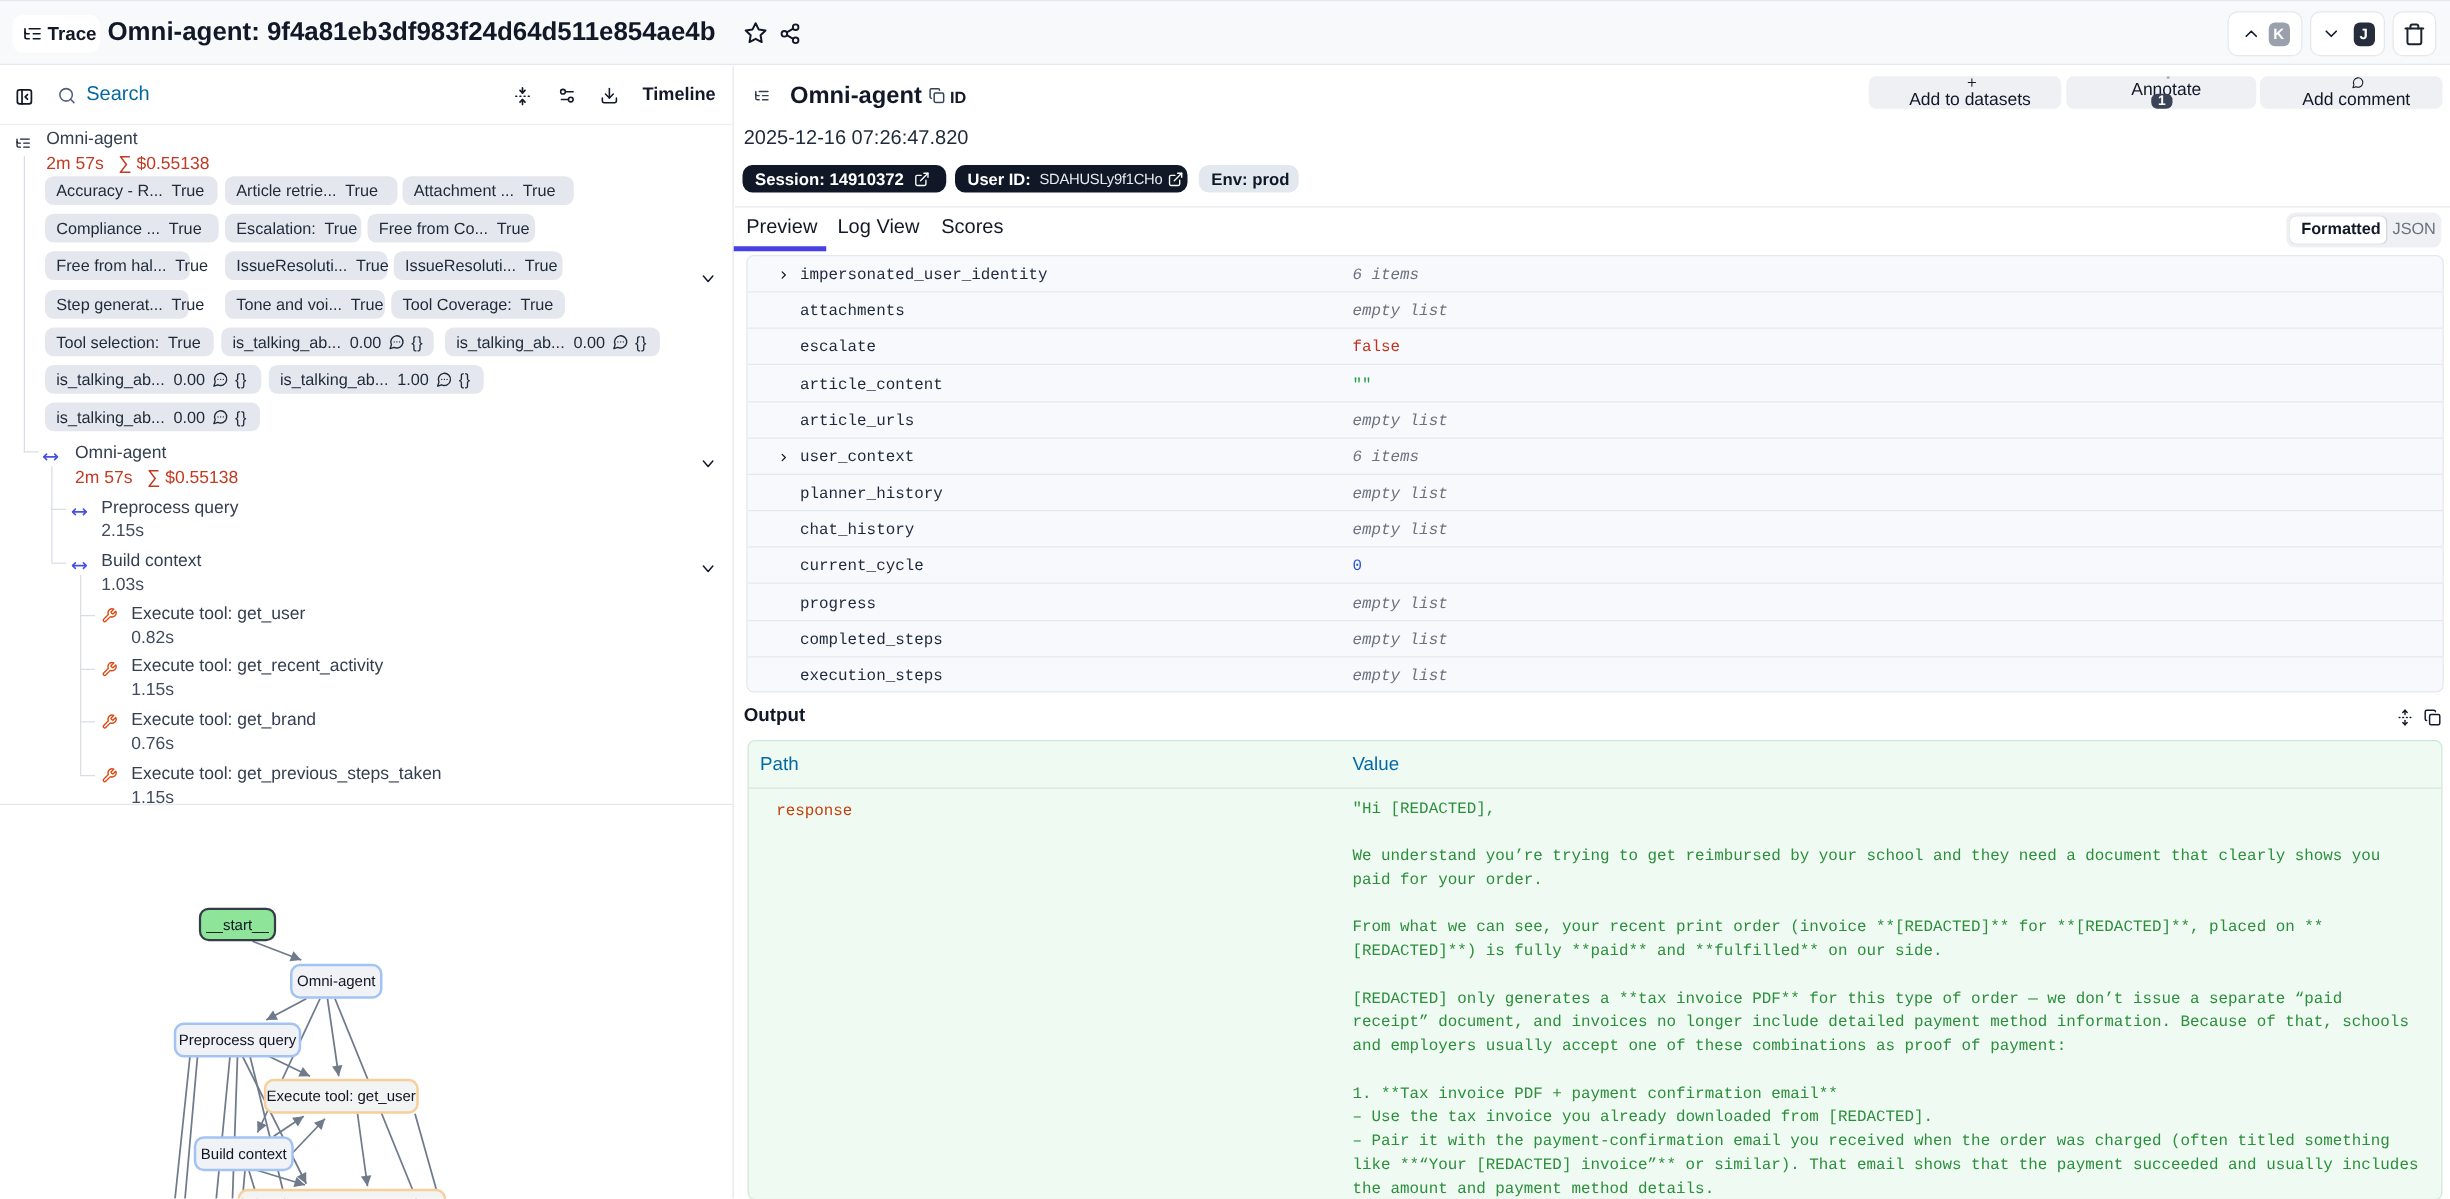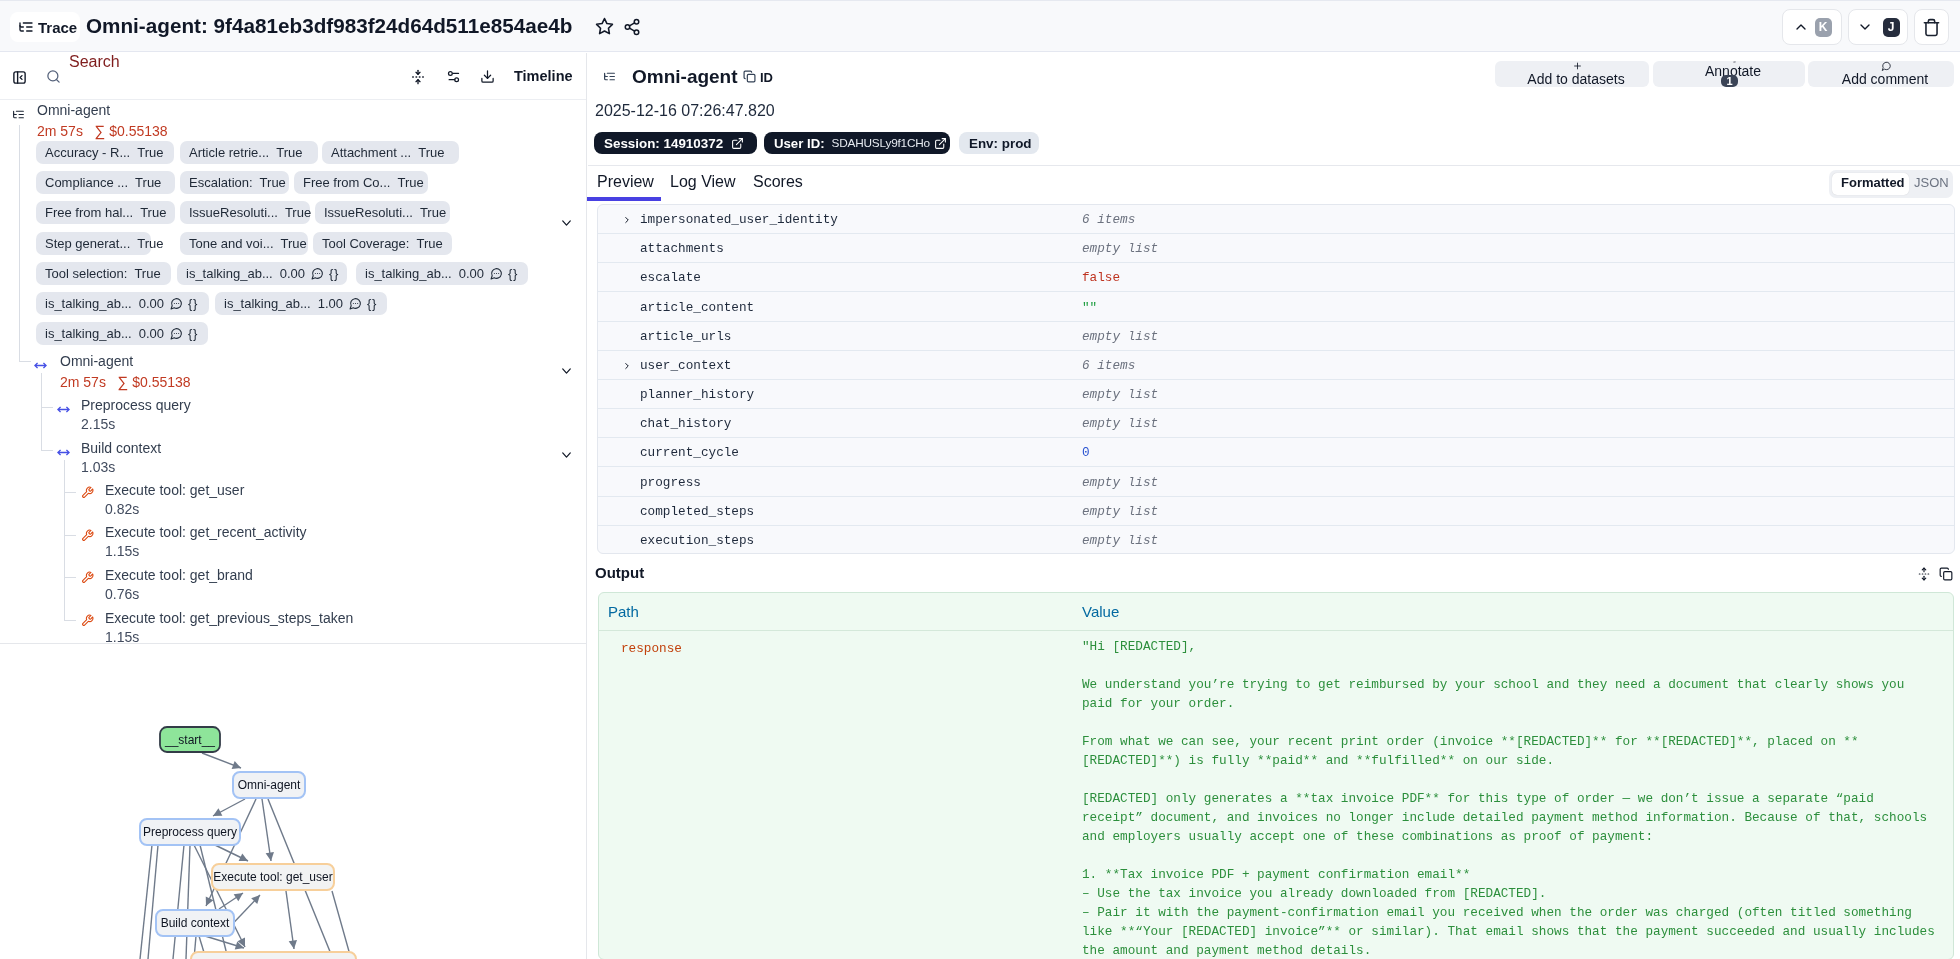--- a/index.html
+++ b/index.html
@@ -15,21 +15,21 @@
 #pagetitle { position:absolute; left:86px; top:13px; font-size:20.7px; font-weight:700; color:#111827; letter-spacing:0; }
 .hbtn { position:absolute; top:8px; height:36px; background:#fff; border:1px solid #e5e7eb; border-radius:8px; display:flex; align-items:center; justify-content:center; }
 .kbadge { width:17px; height:19px; border-radius:5px; color:#fff; font-size:12px; font-weight:700; display:flex; align-items:center; justify-content:center; }
 
 
 #leftpanel { position:absolute; left:0; top:53px; width:587px; height:906px; background:#fff; border-right:1px solid #e5e7eb; }
 #rightpanel { position:absolute; left:588px; top:53px; width:1372px; height:906px; background:#fff; }
 
 
 #ltoolbar { position:absolute; left:0; top:0; width:100%; height:47px; border-bottom:1px solid #eceef2; }
-#searchtxt { position:absolute; left:69px; top:0; font-size:16px; color:#7f1d1d; }
+#searchtxt { position:absolute; left:69px; top:14px; font-size:16px; color:#0369a1; }
 #timelinetxt { position:absolute; left:514px; top:15px; font-size:14.5px; font-weight:700; color:#111827; }
 
 
 #tree { position:absolute; left:0; top:47px; width:100%; height:544px; border-bottom:1px solid #e5e7eb; overflow:hidden; }
 .node-title { position:absolute; font-size:14px; color:#333e4f; white-space:nowrap; }
 .node-dur { position:absolute; font-size:14px; color:#414b5e; white-space:nowrap; }
 .node-dur.red { color:#c13a22; }
 .pill { position:absolute; height:23px; background:#e4e7ee; border-radius:7px; display:flex; align-items:center; font-size:13px; color:#1f2937; padding:0 9px; white-space:nowrap; }
 .pill .val { margin-left:7px; }
 .pill .bub { margin-left:6px; flex:none; }
@@ -175,21 +175,21 @@
     <svg class="chev" style="left:560px;top:118px" width="13" height="10" viewBox="0 0 24 18" fill="none" stroke="#111827" stroke-width="2.2" stroke-linecap="round" stroke-linejoin="round">
         <polyline points="5 5 12 13 19 5"></polyline>
       </svg>
 
     <div class="pill" style="left:36px;top:41px;width:138px">Accuracy - R...<span class="val">True</span></div>
     <div class="pill" style="left:180px;top:41px;width:138px">Article retrie...<span class="val">True</span></div>
     <div class="pill" style="left:322px;top:41px;width:137px">Attachment ...<span class="val">True</span></div>
     <div class="pill" style="left:36px;top:71px;width:139px">Compliance ...<span class="val">True</span></div>
     <div class="pill" style="left:180px;top:71px;width:109px">Escalation:<span class="val">True</span></div>
     <div class="pill" style="left:294px;top:71px;width:134px">Free from Co...<span class="val">True</span></div>
-    <div class="pill" style="left:36px;top:101px;width:139px">Free from hal...<span class="val">True</span></div>
+    <div class="pill" style="left:36px;top:101px;width:116px">Free from hal...<span class="val">True</span></div>
     <div class="pill" style="left:180px;top:101px;width:130px">IssueResoluti...<span class="val">True</span></div>
     <div class="pill" style="left:315px;top:101px;width:135px">IssueResoluti...<span class="val">True</span></div>
     <div class="pill" style="left:36px;top:132px;width:115px">Step generat...<span class="val">True</span></div>
     <div class="pill" style="left:180px;top:132px;width:128px">Tone and voi...<span class="val">True</span></div>
     <div class="pill" style="left:313px;top:132px;width:139px">Tool Coverage:<span class="val">True</span></div>
     <div class="pill" style="left:36px;top:162px;width:135px">Tool selection:<span class="val">True</span></div>
     <div class="pill talk" style="left:177px;top:162px;width:170px">is_talking_ab...<span class="val">0.00</span><svg class="bub" width="13" height="13" viewBox="0 0 24 24" fill="none" stroke="#1f2937" stroke-width="2" stroke-linecap="round" stroke-linejoin="round">
           <path d="M7.9 20A9 9 0 1 0 4 16.1L2 22Z"></path>
           <path d="M8 12h.01"></path>
           <path d="M12 12h.01"></path>

